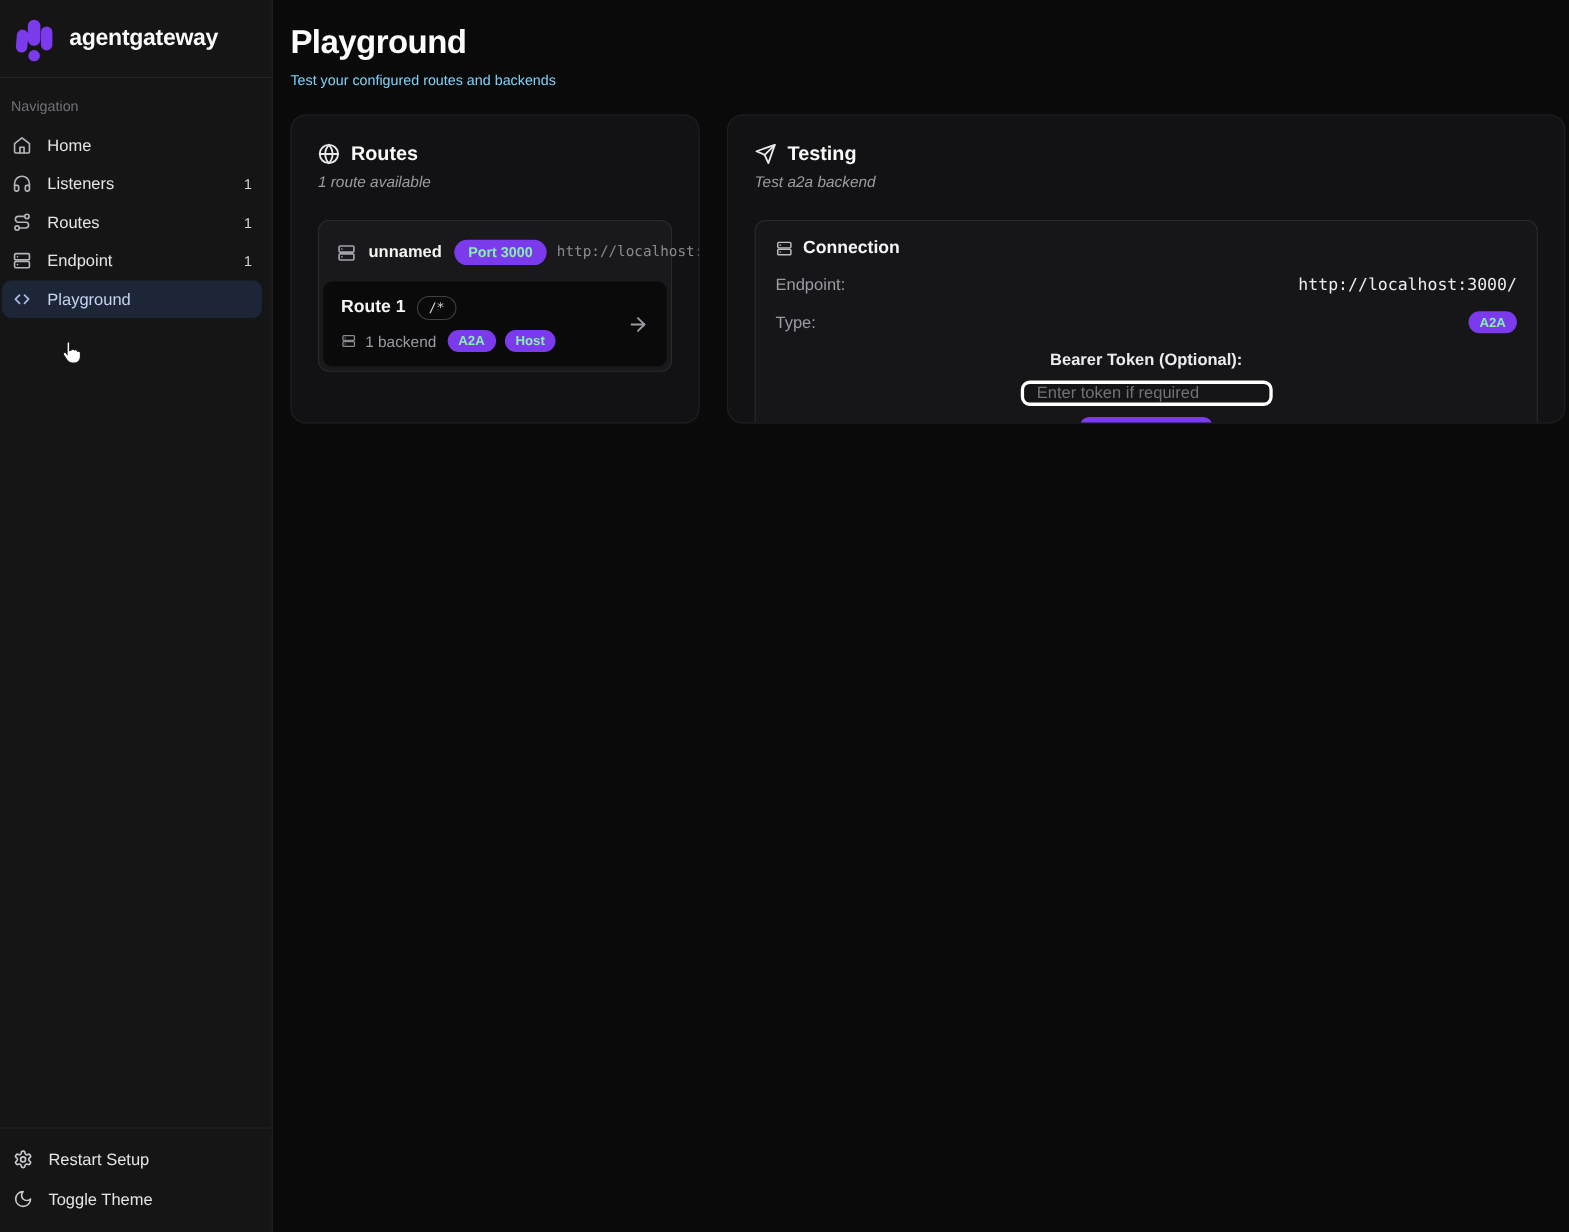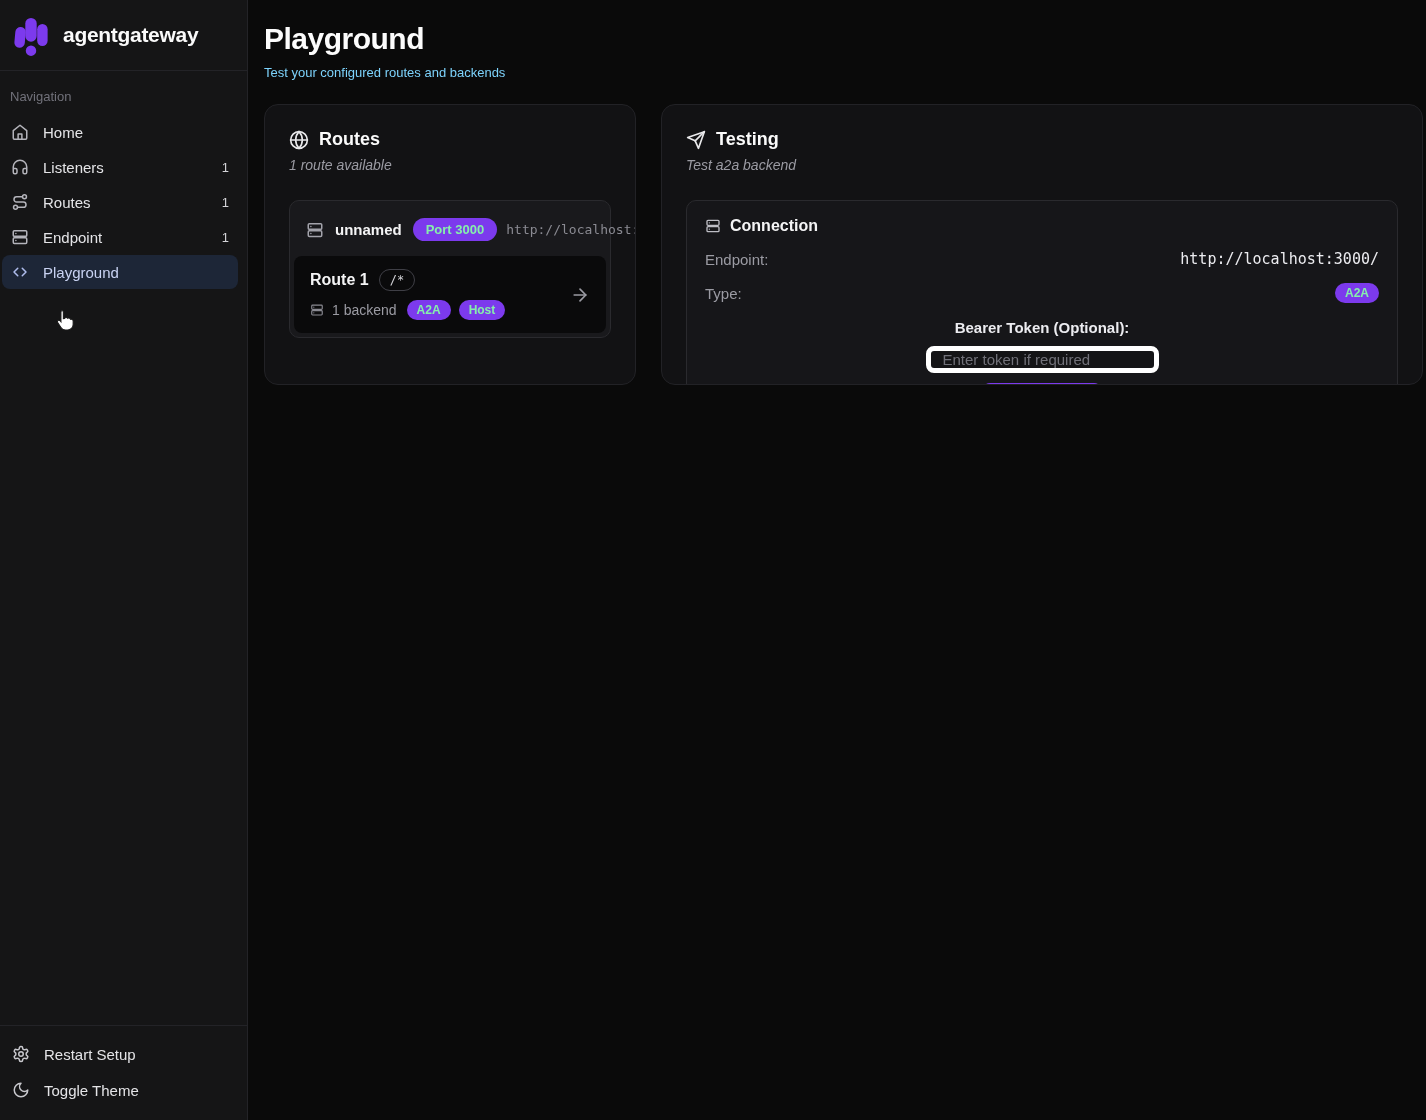--- a/index.html
+++ b/index.html
@@ -136,21 +136,21 @@
     display: flex; align-items: center; justify-content: space-between;
   }
   .conn-label { font-size: 15px; color: #9b9ba3; }
   .conn-value { font-size: 15px; color: #ececf0; }
   .token-row { margin-top: 16px; gap: 10px; flex-direction: column; }
   .token-label { font-size: 15px; font-weight: 600; color: #ececf0; white-space: nowrap; }
   .token-input {
     flex: 1;
     height: 36px;
     background: #141416;
-    border: 5px solid #ffffff;
+    border: 3px solid #ffffff;
     border-radius: 8px;
     padding: 0 12px;
     color: #e5e5e8; font-size: 15px;
     font-family: "Liberation Sans", sans-serif;
     outline: none;
   }
   .token-input::placeholder { color: #717179; }
   .connect-btn {
     height: 48px;
     background: #7c3aed;

